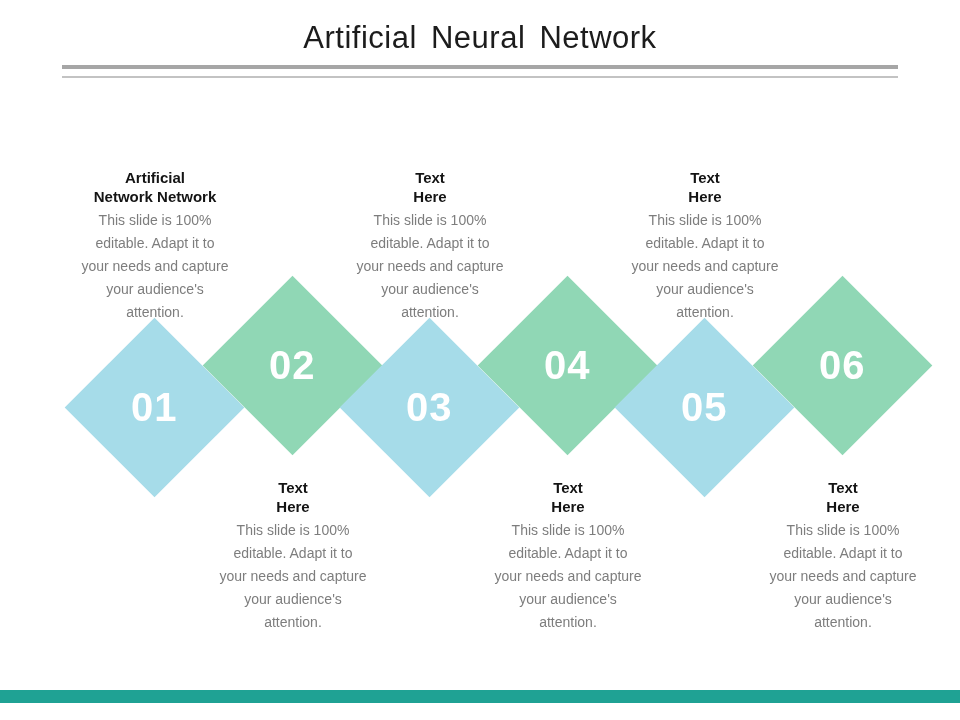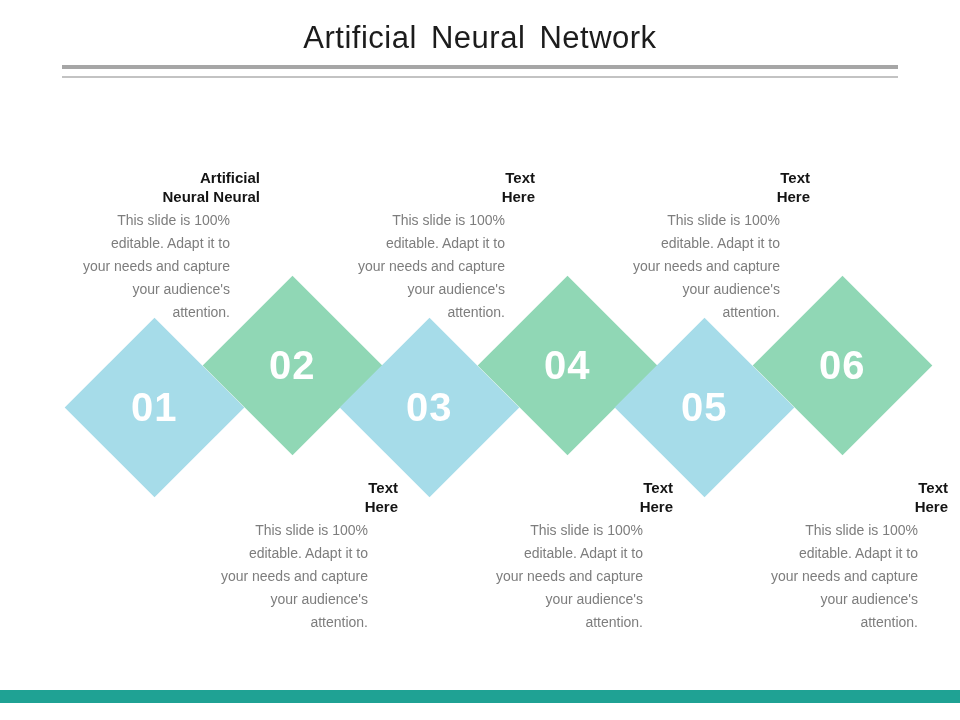--- a/index.html
+++ b/index.html
@@ -25,21 +25,21 @@
     letter-spacing: 0.5px;
     word-spacing: 5px;
   }
   .divider { position: absolute; left: 62px; top: 65px; width: 836px; }
   .divider-top { height: 4px; background: #a6a6a6; }
   .divider-bottom { height: 2px; background: #c3c3c3; margin-top: 7px; }
 
   .text-block {
     position: absolute;
     width: 210px;
-    text-align: right;
+    text-align: center;
   }
   .tb-heading {
     font-size: 15px;
     font-weight: bold;
     color: #141414;
     line-height: 19px;
     margin-bottom: 3px;
   }
   .tb-body {
     font-size: 14px;
@@ -85,21 +85,21 @@
   <div class="title">Artificial Neural Network</div>
 
   <div class="divider">
     <div class="divider-top"></div>
     <div class="divider-bottom"></div>
   </div>
 
   <div class="text-block" style="left:50px; top:168px;">
     <div class="tb-heading">
       <div>Artificial</div>
-      <div>Neural Neural</div>
+      <div>Network Network</div>
     </div>
     <div class="tb-body">This slide is 100% editable. Adapt it to your needs and capture your audience's attention.</div>
   </div>
 
   <div class="text-block" style="left:325px; top:168px;">
     <div class="tb-heading">
       <div>Text</div>
       <div>Here</div>
     </div>
     <div class="tb-body">This slide is 100% editable. Adapt it to your needs and capture your audience's attention.</div>

